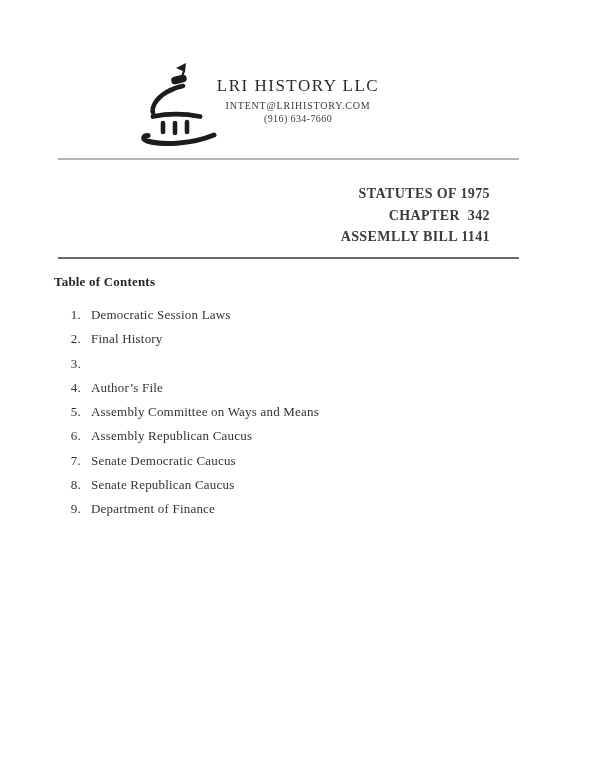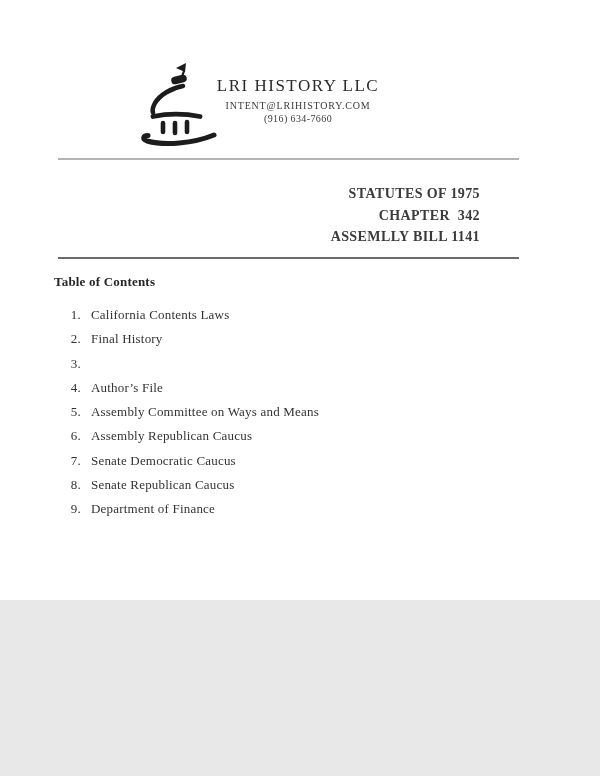--- a/index.html
+++ b/index.html
@@ -1,19 +1,19 @@
 <!DOCTYPE html>
 <html><head>
 <meta charset="utf-8">
 <style>
   html, body { margin: 0; padding: 0; background: #e8e8e8; }
   .page {
     position: relative;
     width: 600px;
-    height: 600px;
+    height: 776px;
     margin: 0 auto;
     background: #ffffff;
     font-family: "Liberation Serif", "DejaVu Serif", serif;
     overflow: hidden;
   }
 
   
   .logo {
     position: absolute;
     left: 133px;
@@ -51,21 +51,21 @@
 
   
   .divider { position: absolute; left: 58px; width: 461px; }
   .divider-1 { top: 158px; height: 2px; background: #b3b3b3; }
   .divider-2 { top: 257px; height: 2px; background: #6a6a6a; }
 
   
   .reference-block {
     position: absolute;
     top: 183px;
-    right: 120px;
+    right: 110px;
     text-align: right;
     font-weight: bold;
     font-size: 14px;
     line-height: 21.5px;
     letter-spacing: 0.4px;
     color: #3b3b3b;
   }
   .reference-line { white-space: pre; }
 
   
@@ -139,21 +139,21 @@
     <div class="reference-line">CHAPTER  342</div>
     <div class="reference-line">ASSEMLLY BILL 1141</div>
   </div>
 
   <div class="divider divider-2"></div>
 
   <div class="toc-heading">Table of Contents</div>
   <ol class="toc-list">
       <li class="toc-item">
         <span class="toc-num">1.</span>
-        <span class="toc-label">California Contents Laws</span>
+        <span class="toc-label">Democratic Session Laws</span>
       </li>
       <li class="toc-item">
         <span class="toc-num">2.</span>
         <span class="toc-label">Final History</span>
       </li>
       <li class="toc-item">
         <span class="toc-num">3.</span>
       </li>
       <li class="toc-item">
         <span class="toc-num">4.</span>

